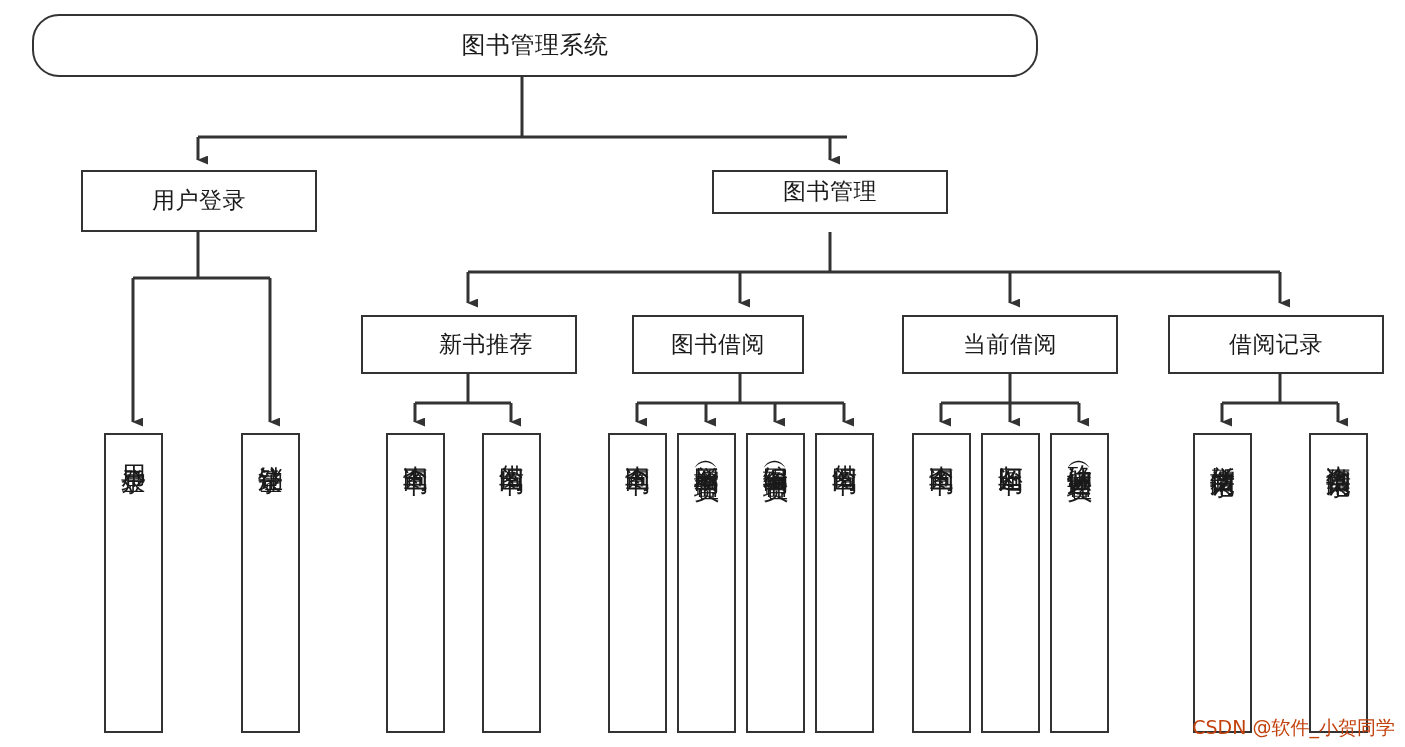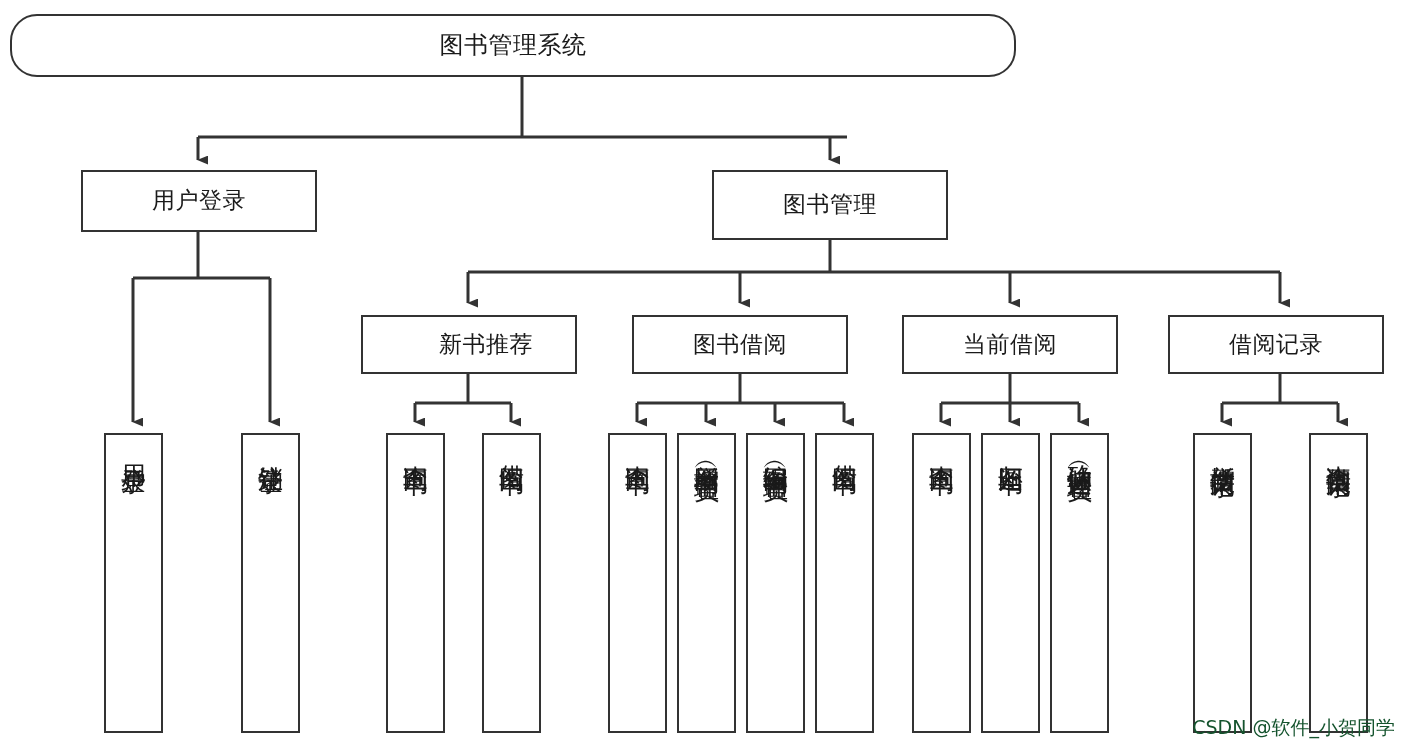--- a/index.html
+++ b/index.html
@@ -61,21 +61,21 @@
     line-height: 1;
   }
   .node.root .node-label {
     font-size: 24px;
   }
   .watermark {
     position: absolute;
     right: 10px;
     bottom: 6px;
     font-size: 19px;
-    color: #14532d;
+    color: #c2410c;
     white-space: nowrap;
     z-index: 5;
     user-select: none;
   }
 </style>
 </head>
 <body>
 
 <div id="diagram-canvas">
 
@@ -122,35 +122,35 @@
       <path d="M 1010,403 L 1010,422" marker-end="url(#arrowhead)"></path>
       <path d="M 1079,403 L 1079,422" marker-end="url(#arrowhead)"></path>
 
       <path d="M 1280,374 L 1280,403"></path>
       <path d="M 1222,403 L 1338,403"></path>
       <path d="M 1222,403 L 1222,422" marker-end="url(#arrowhead)"></path>
       <path d="M 1338,403 L 1338,422" marker-end="url(#arrowhead)"></path>
     </g>
   </svg>
 
-  <div class="node horizontal root" style="left:10px; top:14px; width:1006px; height:63px;border-radius:27px;">
+  <div class="node horizontal root" style="left:32px; top:14px; width:1006px; height:63px;border-radius:27px;">
     <span class="node-label">图书管理系统</span>
   </div>
 
   <div class="node horizontal" style="left:81px; top:170px; width:236px; height:62px;">
     <span class="node-label">用户登录</span>
   </div>
-  <div class="node horizontal" style="left:712px; top:170px; width:236px; height:70px;">
+  <div class="node horizontal" style="left:712px; top:170px; width:236px; height:44px;">
     <span class="node-label">图书管理</span>
   </div>
 
   <div class="node horizontal" style="left:361px; top:315px; width:216px; height:59px;padding-left:34px;">
     <span class="node-label">新书推荐</span>
   </div>
-  <div class="node horizontal" style="left:632px; top:315px; width:216px; height:59px;">
+  <div class="node horizontal" style="left:632px; top:315px; width:172px; height:59px;">
     <span class="node-label">图书借阅</span>
   </div>
   <div class="node horizontal" style="left:902px; top:315px; width:216px; height:59px;justify-content:center;">
     <span class="node-label">当前借阅</span>
   </div>
   <div class="node horizontal" style="left:1168px; top:315px; width:216px; height:59px;">
     <span class="node-label">借阅记录</span>
   </div>
 
   <div class="node vertical" style="left:104px; top:433px; width:59px; height:300px;">

